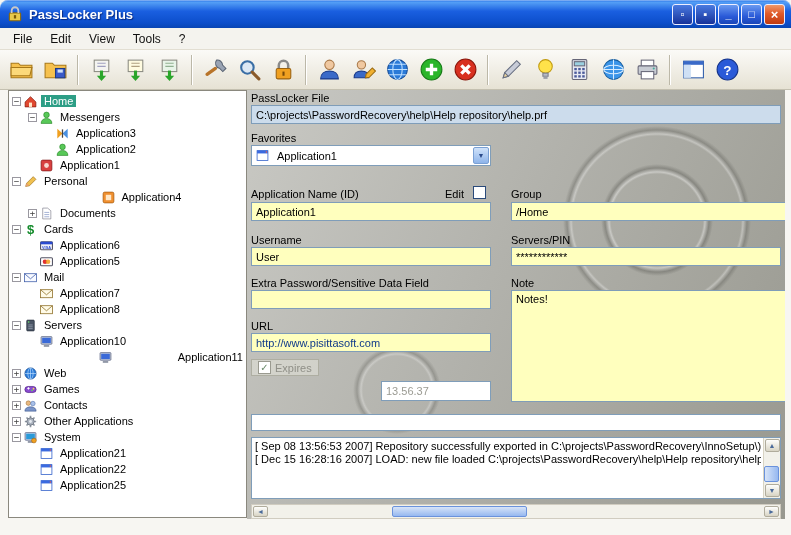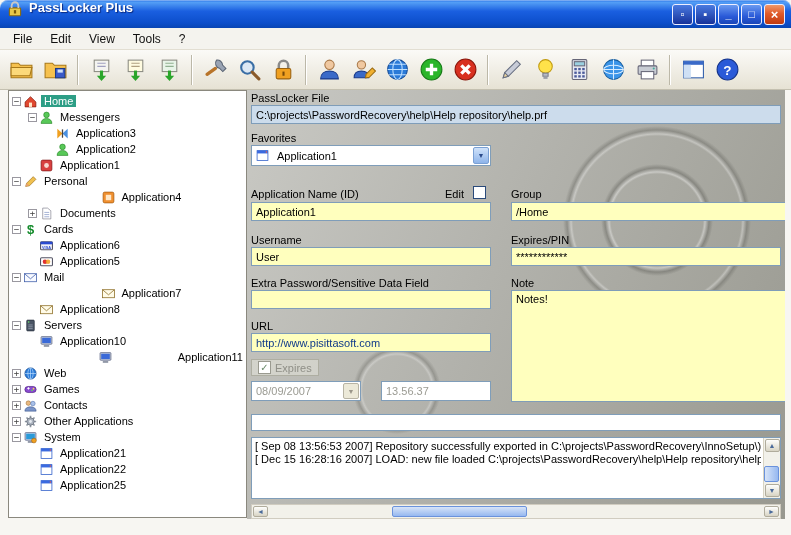--- a/index.html
+++ b/index.html
@@ -3,21 +3,21 @@
 <meta charset="utf-8">
 <style>
   *{margin:0;padding:0;box-sizing:border-box}
   html,body{width:791px;height:535px}
   body{font-family:"Liberation Sans",sans-serif;background:#fff;position:relative;overflow:hidden}
   .app{position:absolute;inset:0;background:#f7f6f2}
 
   
   .titlebar{position:absolute;left:0;top:0;width:791px;height:28px;border-radius:8px 8px 0 0;
     background:linear-gradient(180deg,#2a74e8 0%,#529df5 9%,#1a5fe0 40%,#0c4ecb 82%,#0845b4 100%);
-    display:flex;padding:0 6px;box-shadow:inset 0 1px 0 rgba(255,255,255,.35)}
+    display:flex;align-items:center;padding:0 6px;box-shadow:inset 0 1px 0 rgba(255,255,255,.35)}
   .app-icon{width:18px;height:18px;margin-right:5px;display:inline-flex}
   .title-text{color:#fff;font-weight:bold;font-size:13px;text-shadow:1px 1px 1px #0a2a80;flex:1}
   .tb-buttons{display:flex;gap:2px;align-items:center}
   .tbtn{width:21px;height:21px;border-radius:3px;border:1px solid #eef;color:#fff;font-size:11px;font-weight:bold;
     background:linear-gradient(180deg,#6a9af0,#2a5ad8 60%,#1a46b8);
     display:inline-flex;align-items:center;justify-content:center;line-height:1}
   .tbtn.custom{background:linear-gradient(180deg,#4a7ae0,#16329a)}
   .tbtn.close{background:linear-gradient(180deg,#f0986a,#e05a2a 45%,#c03a10);font-size:13px}
 
   
@@ -424,21 +424,21 @@
         <div class="trow" style="padding-left: 3px;">
           <span class="exp">−</span>
           <span class="tic">
             <svg width="13" height="13" viewBox="0 0 12 12">
               <rect x="0.5" y="2.5" width="11" height="7.4" fill="#f8faff" stroke="#3a5aa8" stroke-width="0.7"></rect>
               <path d="M0.5 2.5 6 7.2l5.5-4.7" fill="none" stroke="#3a5aa8" stroke-width="0.7"></path>
             </svg>
           </span>
           <span class="tlabel">Mail</span>
         </div>
-        <div class="trow" style="padding-left: 19px; justify-content: center;">
+        <div class="trow" style="padding-left: 19px;">
           <span class="exp none"></span>
           <span class="tic">
             <svg width="13" height="13" viewBox="0 0 12 12">
               <rect x="0.5" y="2.5" width="11" height="7.4" fill="#fffbe8" stroke="#8a6a20" stroke-width="0.7"></rect>
               <path d="M0.5 2.5 6 7.2l5.5-4.7" fill="none" stroke="#8a6a20" stroke-width="0.7"></path>
             </svg>
           </span>
           <span class="tlabel">Application7</span>
         </div>
         <div class="trow" style="padding-left: 19px;">
@@ -597,21 +597,21 @@
       <span class="flabel" style="left:198px;top:98px">Edit</span>
       <span class="checkbox" style="position:absolute;left:226px;top:96px"></span>
       <input class="fld" style="left: 4px; top: 112px; width: 240px;" value="Application1">
 
       <span class="flabel" style="left:264px;top:98px">Group</span>
       <input class="fld" style="left: 264px; top: 112px; width: 293px;" value="/Home">
 
       <span class="flabel" style="left:4px;top:144px">Username</span>
       <input class="fld" style="left: 4px; top: 157px; width: 240px;" value="User">
 
-      <span class="flabel" style="left:264px;top:144px">Expires/PIN</span>
+      <span class="flabel" style="left:264px;top:144px">Servers/PIN</span>
       <input class="fld" style="left: 264px; top: 157px; width: 270px;" value="************">
 
       <span class="flabel" style="left:4px;top:187px">Extra Password/Sensitive Data Field</span>
       <input class="fld" style="left: 4px; top: 200px; width: 240px;" value="">
 
       <span class="flabel" style="left:264px;top:187px">Note</span>
       <div class="notebox" style="left:264px;top:200px;width:302px;height:112px">
         <div class="note-text">Notes!</div>
         <div class="vscroll">
           <span class="sbtn">▲</span>
@@ -623,24 +623,20 @@
       <span class="flabel" style="left:4px;top:230px">URL</span>
       <input class="fld" style="left: 4px; top: 243px; width: 240px; color: rgb(16, 58, 138);" value="http://www.pisittasoft.com">
 
       <div class="expires" style="left:4px;top:269px">
         <span class="checkbox" style="border-color:#9a9a90">
             <span>✓</span>
           </span>
         <span>Expires</span>
       </div>
 
-      <div class="combo dis" style="left:4px;top:291px;width:110px;height:20px">
-        <span>08/09/2007</span>
-        <span class="arrow">▼</span>
-      </div>
       <input class="fld dis" style="left: 134px; top: 291px; width: 110px; height: 20px;" readonly="" value="13.56.37">
 
       <input class="fld white" style="left: 4px; top: 324px; width: 530px; height: 17px;" readonly="">
 
       <div class="logbox" style="left:4px;top:347px;width:530px;height:62px">
         <div class="log-lines">
             <div class="log-line">[ Sep 08 13:56:53 2007] Repository successfully exported in C:\projects\PasswordRecovery\InnoSetup\)</div>
             <div class="log-line">[ Dec 15 16:28:16 2007] LOAD: new file loaded C:\projects\PasswordRecovery\help\Help repository\help</div>
           </div>
         <div class="vscroll">

